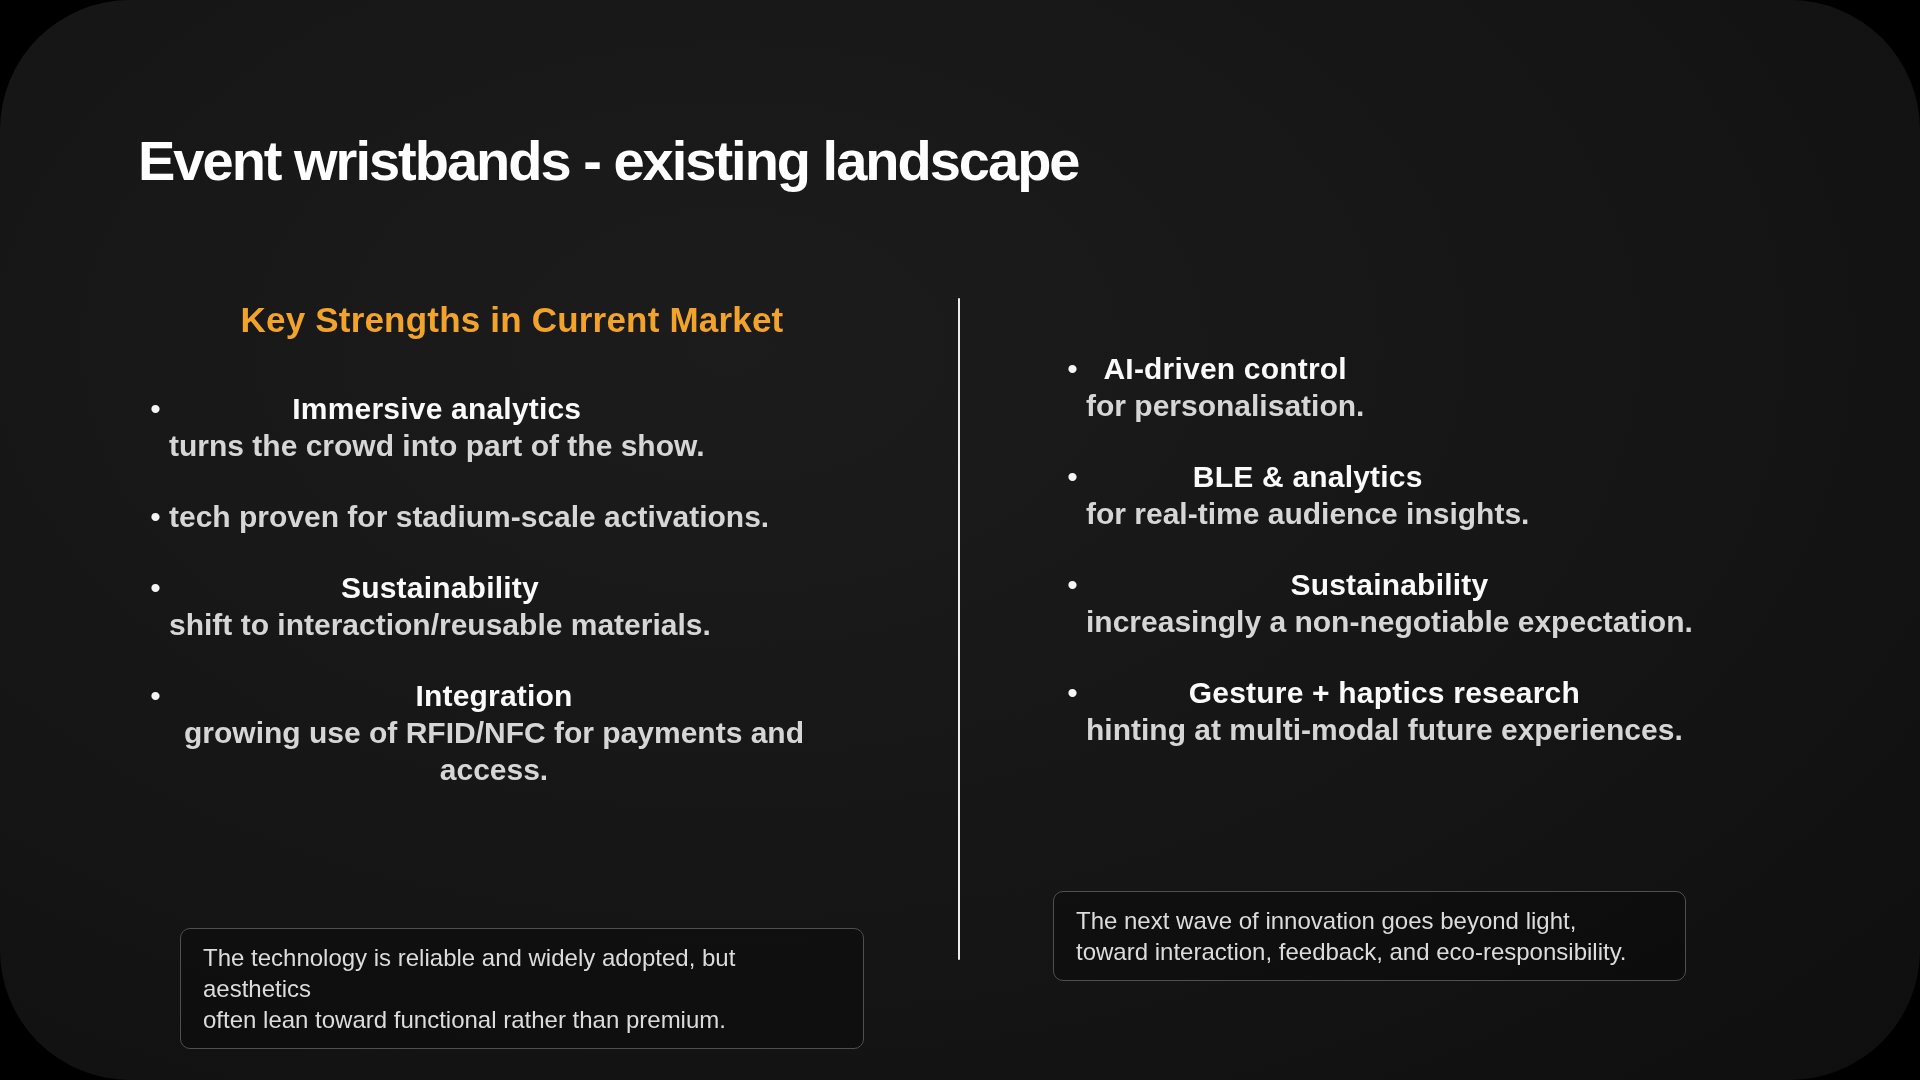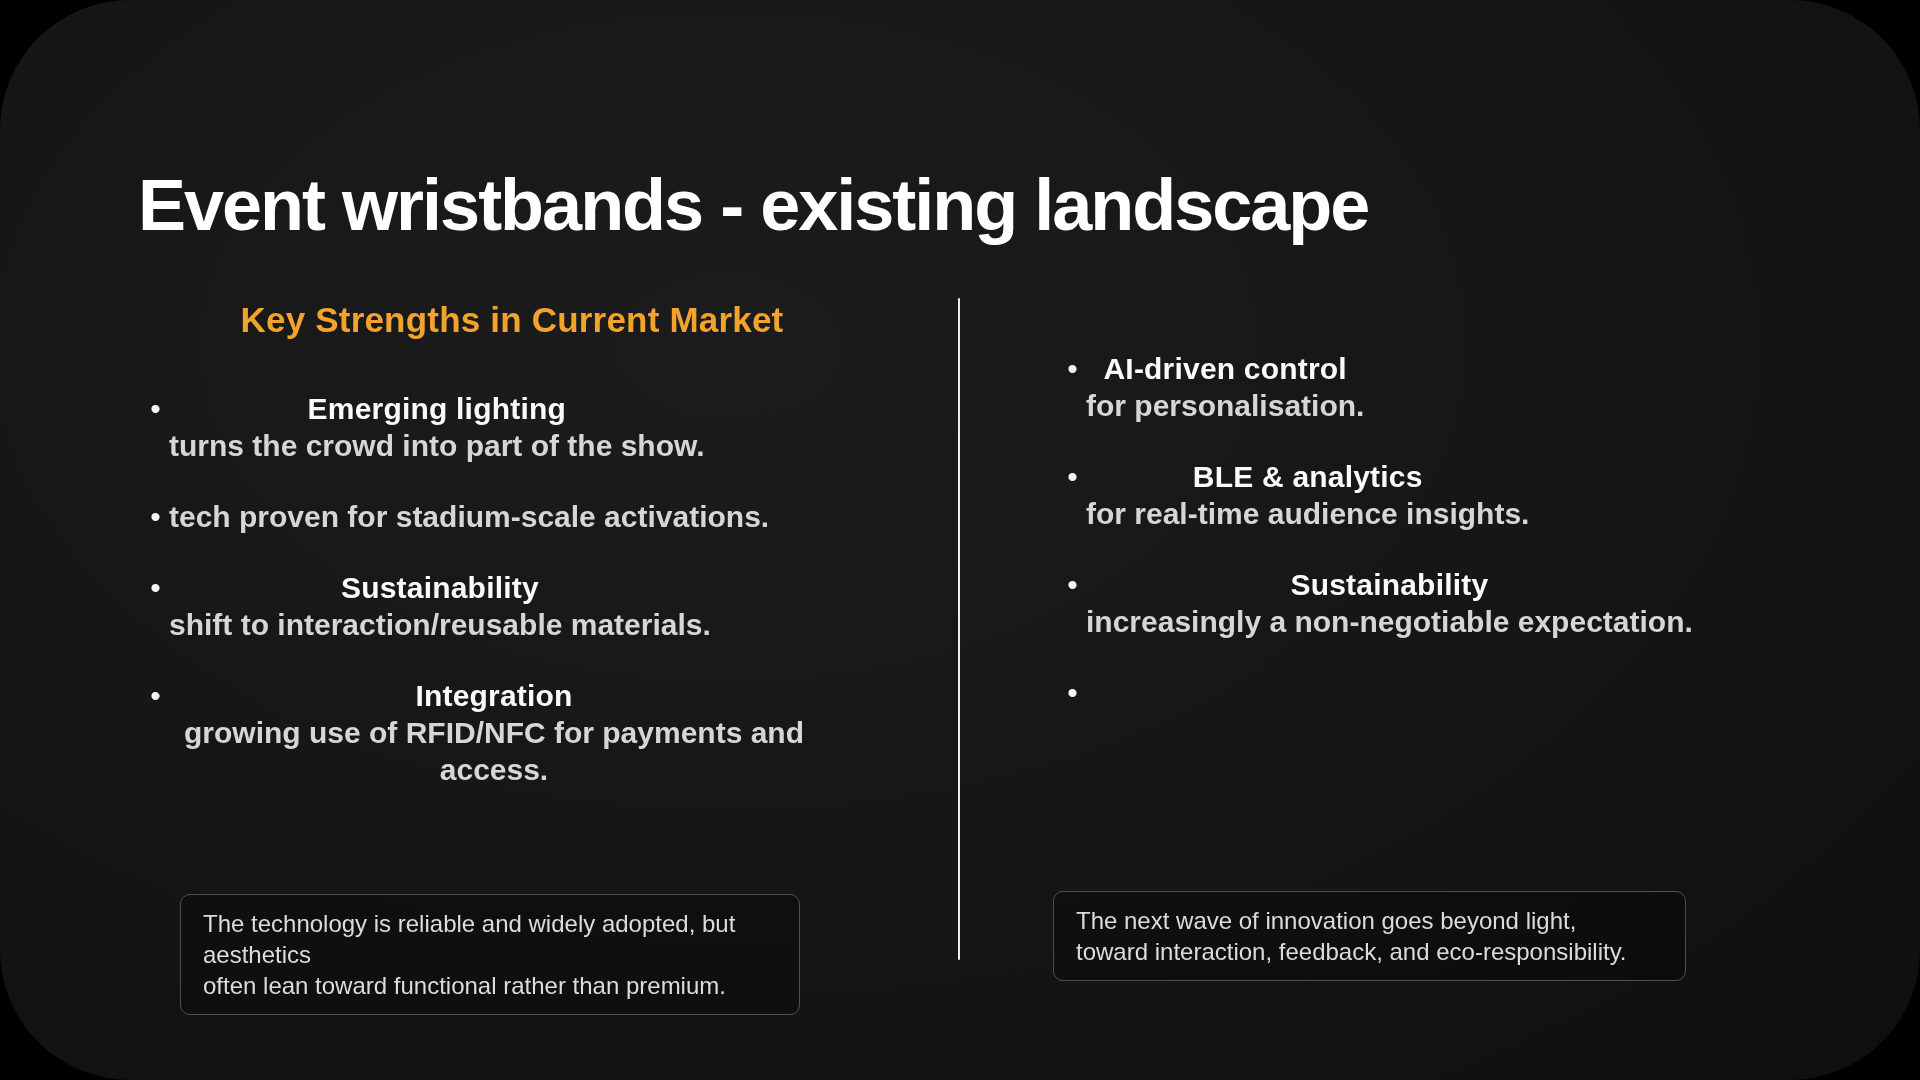--- a/index.html
+++ b/index.html
@@ -14,22 +14,22 @@
   .slide {
     position: absolute;
     inset: 0;
     border-radius: 130px;
     background: radial-gradient(120% 135% at 38% 32%, #1c1c1c 0%, #151515 42%, #0e0e0e 75%, #090909 100%);
     overflow: hidden;
   }
   .title {
     position: absolute;
     left: 138px;
-    top: 116px;
-    font-size: 72px;
+    top: 90px;
+    font-size: 56px;
     font-weight: 700;
     letter-spacing: -2px;
     color: #ffffff;
     white-space: nowrap;
   }
   .col {
     position: absolute;
     top: 300px;
     text-align: center;
   }
@@ -86,40 +86,40 @@
     position: absolute;
     box-sizing: border-box;
     border: 1px solid #4f4f4f;
     border-radius: 10px;
     background: rgba(0,0,0,0.25);
     padding: 13px 22px;
     font-size: 24px;
     line-height: 31px;
     color: #dcdcdc;
   }
-  .note-left  { left: 180px;  top: 894px; width: 620px; }
+  .note-left  { left: 180px;  top: 928px; width: 684px; }
   .note-right { left: 1053px; top: 891px; width: 633px; }
   .note-line { display: block; }
 </style>
 </head>
 <body>
 
 <div class="slide">
 
   <h1 class="title">Event wristbands - existing landscape</h1>
 
   <div class="divider"></div>
 
   <section class="col col-left">
     <h2 class="col-heading">Key Strengths in Current Market</h2>
     <ul class="bullets">
       <li>
         <span class="dot">•</span>
         <span class="bullet-text">
-          <span class="bullet-term">Emerging lighting</span>
+          <span class="bullet-term">Immersive analytics</span>
           <span class="bullet-desc">turns the crowd into part of the show.</span>
         </span>
       </li>
       <li>
         <span class="dot">•</span>
         <span class="bullet-text">
           <span class="bullet-desc">tech proven for stadium-scale activations.</span>
         </span>
       </li>
       <li>
@@ -157,20 +157,24 @@
       </li>
       <li>
         <span class="dot">•</span>
         <span class="bullet-text">
           <span class="bullet-term">Sustainability</span>
           <span class="bullet-desc">increasingly a non-negotiable expectation.</span>
         </span>
       </li>
       <li>
         <span class="dot">•</span>
+        <span class="bullet-text">
+          <span class="bullet-term">Gesture + haptics research</span>
+          <span class="bullet-desc">hinting at multi-modal future experiences.</span>
+        </span>
       </li>
     </ul>
   </section>
 
   <div class="note note-left">
     <span class="note-line">The technology is reliable and widely adopted, but aesthetics</span>
     <span class="note-line">often lean toward functional rather than premium.</span>
   </div>
 
   <div class="note note-right">

